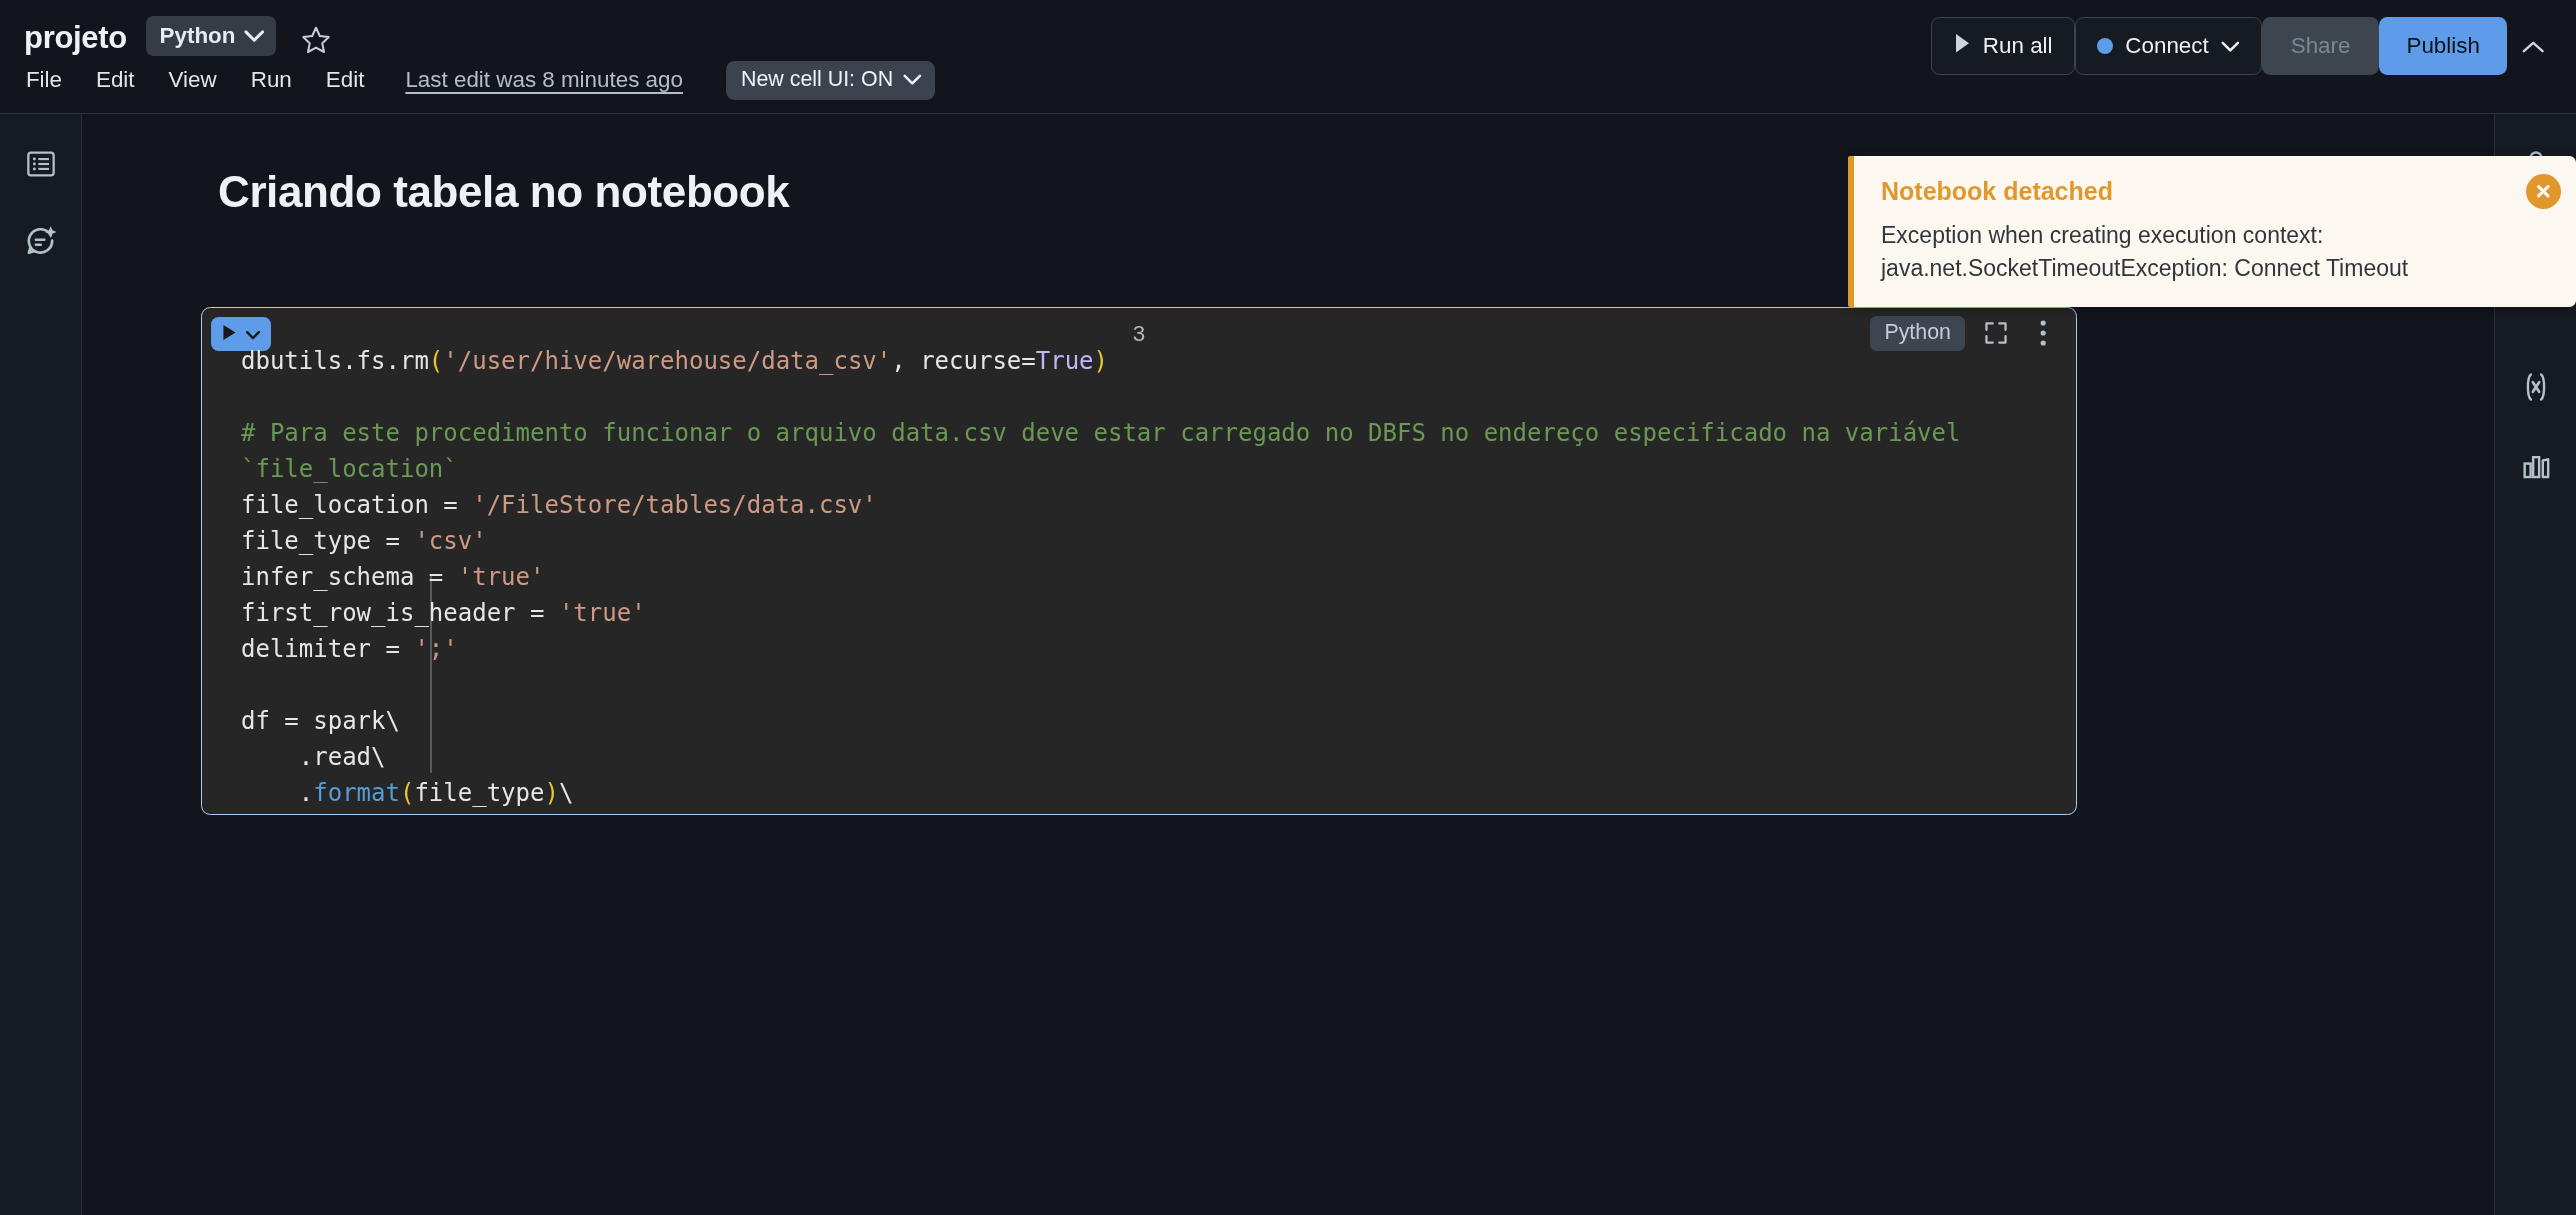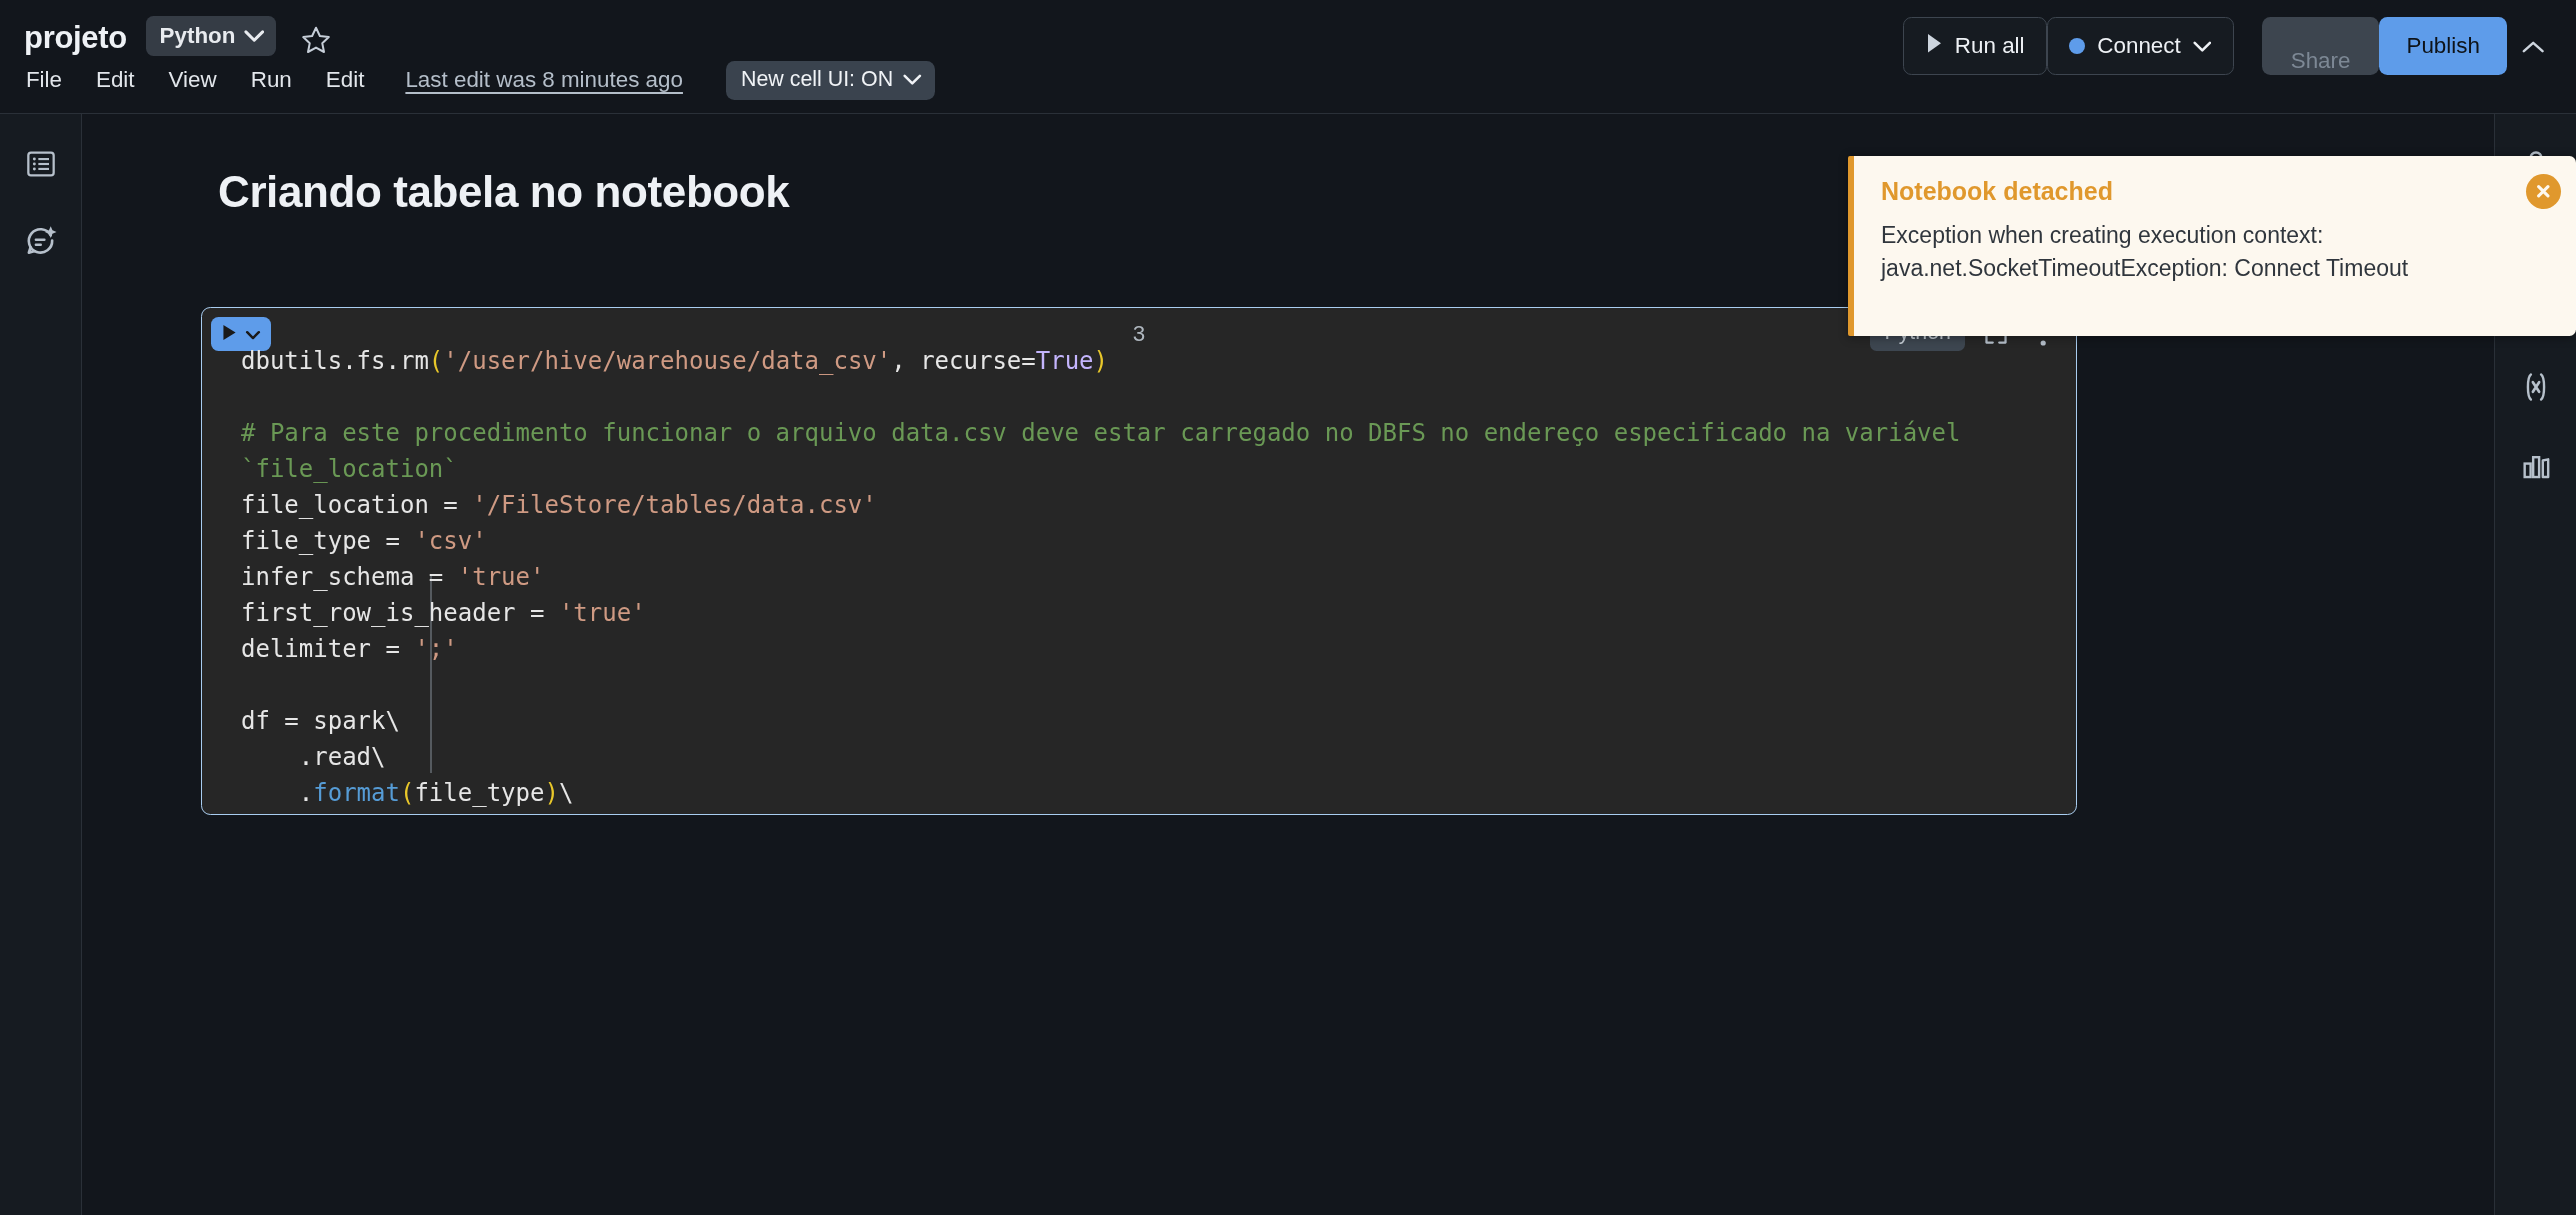--- a/index.html
+++ b/index.html
@@ -59,22 +59,22 @@
     display: flex; align-items: center; gap: 0;
   }
   .btn-outline {
     border: 1.4px solid #3d454f; border-radius: 8.4px;
     background: #161b21; color: #eef1f5;
     font-size: 22.4px; height: 58px; padding: 0 21.4px;
     display: flex; align-items: center; gap: 12px; cursor: pointer;
   }
   .btn-share {
     background: #3d454f; color: #7d8895; border: none; border-radius: 8.4px;
-    font-size: 22.4px; height: 58px; padding: 1px 29px;
-    display:flex; align-items:flex-end; cursor: not-allowed; margin-left: 28px;
+    font-size: 22.4px; height: 58px; padding: 8px 29px;
+    display:flex; align-items:center; cursor: not-allowed;
   }
   .btn-publish {
     background: #5e9cea; color: #0e1318; border: none; border-radius: 8.4px;
     font-size: 22.4px; height: 58px; padding: 0 27px;
     display:flex; align-items:center; cursor: pointer;
   }
   .collapse-btn {
     color: #cdd5de; font-size: 24px; padding: 0 11.2px 0 15px; cursor: pointer;
     display:flex; align-items:center;
   }
@@ -149,21 +149,21 @@
   .code .fn { color: #569cd6; }
   .code .p { color: #e8c72a; }
   .indent-guide {
     position: absolute; left: 228px; top: 266px;
     width: 1.9px; height: 199px; background: #555a5f;
   }
 
   
   .toast {
     position: absolute; left: 1848px; top: 156px;
-    width: 728px; height: 180px;
+    width: 728px; height: 151px;
     background: #fdf8ef;
     border-left: 6.5px solid #e0982d;
     border-radius: 1.9px 6.5px 6.5px 1.9px;
     box-shadow: 0 1.9px 9.3px rgba(0,0,0,0.35);
     z-index: 30;
   }
   .toast-title {
     position:absolute; left: 27px; top: 20.5px;
     font-size: 25px; font-weight: bold; color: #e0982d;
   }

